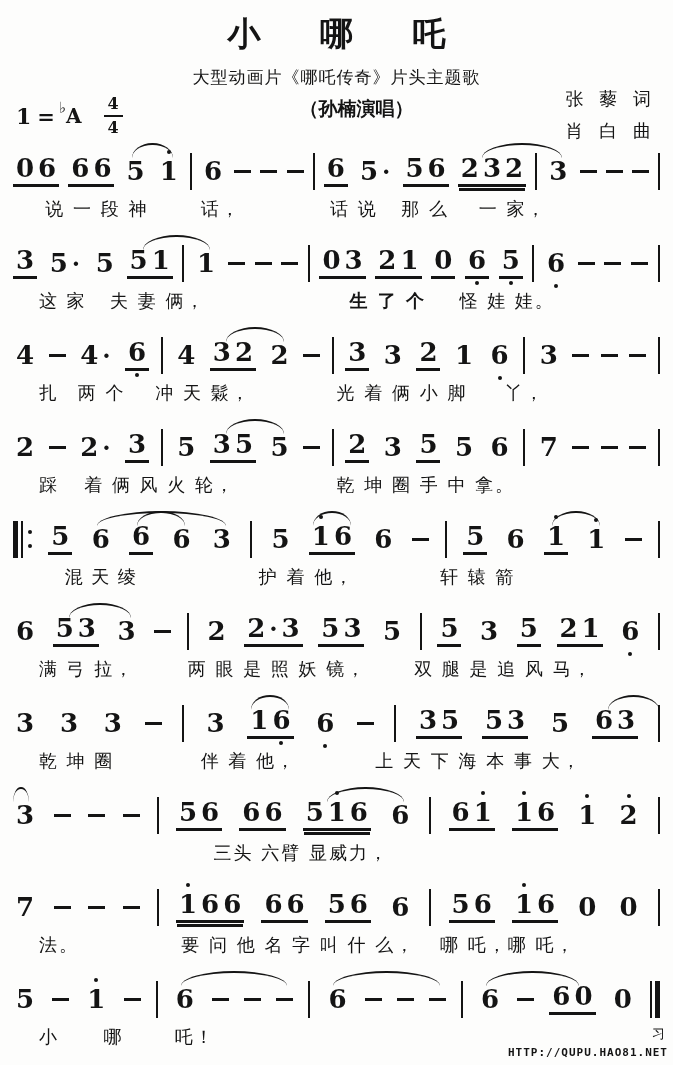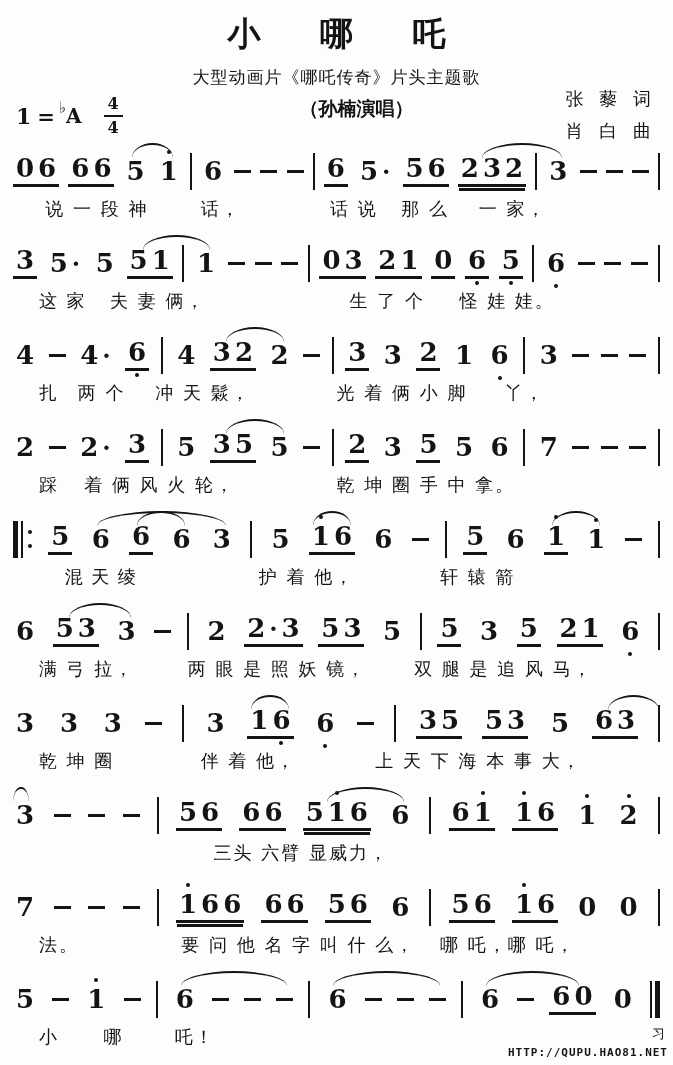--- a/index.html
+++ b/index.html
@@ -233,21 +233,21 @@
         </span>
         <span class="dash"></span>
         <span class="dash"></span>
         <span class="dash"></span>
         <div class="bar"></div>
         <div class="slur" style="left: 130.1px; width: 66.5px;"></div>
       </div>
       <div class="lyrics-row">
         <span class="lyric" style="left: 4%;">这 家</span>
         <span class="lyric" style="left: 15%;">夫 妻 俩，</span>
-        <span class="lyric" style="left: 52%;">生 了 个</span>
+        <span class="lyric" style="left: 52%; font-weight: bold;">生 了 个</span>
         <span class="lyric" style="left: 69%;">怪 娃 娃。</span>
       </div>
     </div>
     <div class="music-line">
       <div class="notes-row">
         <span class="grp">
           <span class="note">4</span>
         </span>
         <span class="dash"></span>
         <span class="grp">

